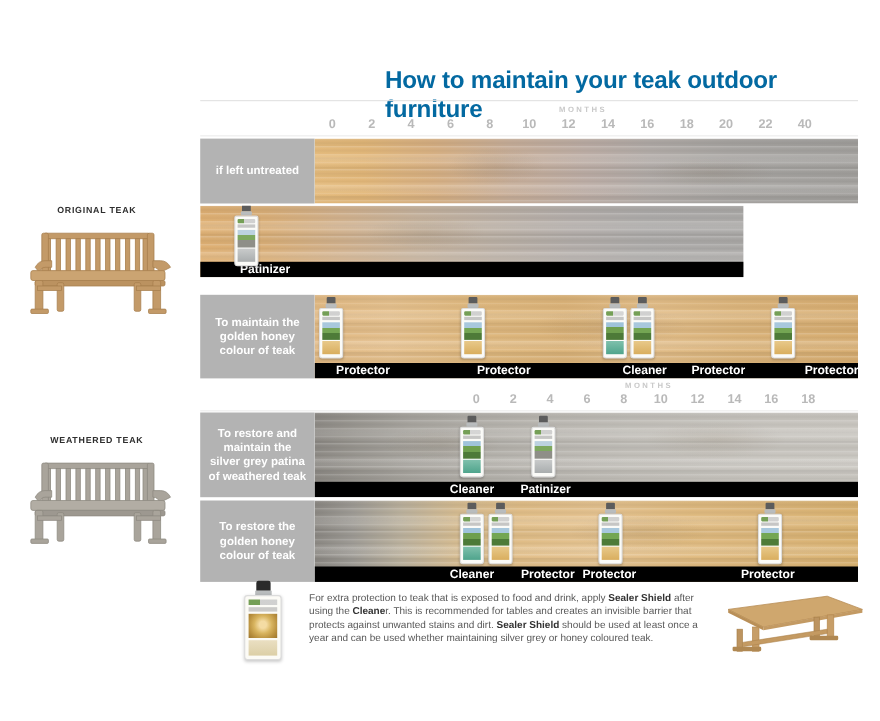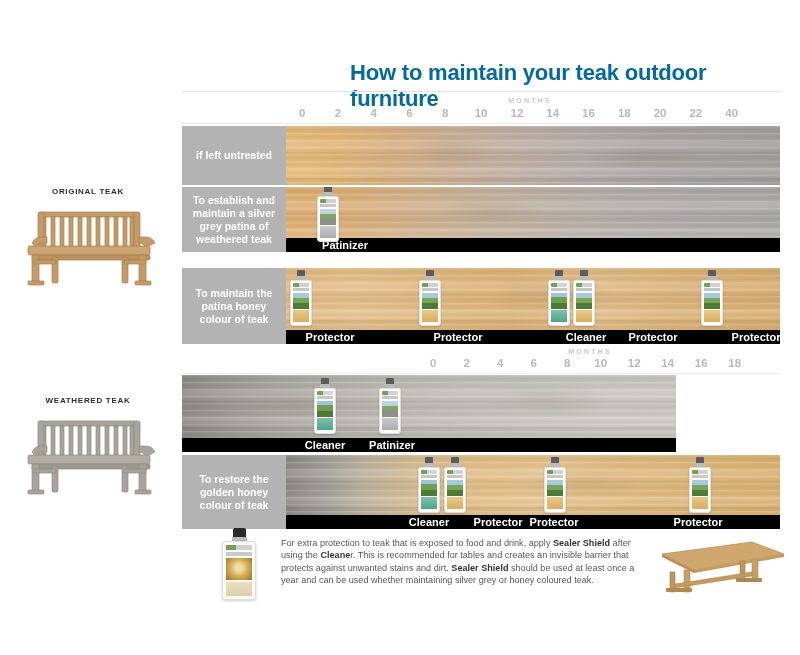--- a/index.html
+++ b/index.html
@@ -293,42 +293,41 @@
 <div class="row" style="left:182px; top:126px; width:598px; height:59px;">
   <div class="row-label" style="width:104px;">if left untreated</div>
   <div class="row-strip" style="width:494px;">
     <div class="grain" style="background:linear-gradient(to right,#e6bc7d 0%,#e3b87a 9%,#d8b184 22%,#c9b09b 36%,#bdaea6 50%,#b2aca8 62%,#a9a6a3 76%,#a5a3a0 90%,#a3a19e 100%);"></div>
     <div class="grain-knot" style="left:120px; top:8px; width:90px; height:34px;"></div>
     <div class="grain-knot" style="left:300px; top:18px; width:120px; height:26px;"></div>
   </div>
 </div>
 
 <div class="row" style="left:182px; top:187px; width:598px; height:65px;">
-  <div class="row-label" style="width:104px;">To establish and maintain a silver grey patina of weathered teak</div>
   <div class="row-strip" style="width:494px;">
     <div class="grain" style="background:linear-gradient(to right,#e0b174 0%,#dbb079 12%,#d2b28e 26%,#c6b39e 40%,#bcb1a6 54%,#b4aeaa 68%,#aeacaa 82%,#acaaa8 100%);"></div>
     <div class="grain-knot" style="left:150px; top:10px; width:110px; height:30px;"></div>
     <div class="capbar">
       <div class="capbar-label" style="left:59px;">Patinizer</div>
     </div>
     <div class="bottle patinizer" style="left:31px; height:52px;">
       <div class="cap"></div>
       <div class="neck"></div>
       <div class="body">
         <div class="brand"></div>
         <div class="ptitle"></div>
         <div class="photo"></div>
         <div class="foot"></div>
       </div>
     </div>
   </div>
 </div>
 
 <div class="row" style="left:182px; top:268px; width:598px; height:76px;">
-  <div class="row-label" style="width:104px;">To maintain the patina honey colour of teak</div>
+  <div class="row-label" style="width:104px;">To maintain the golden honey colour of teak</div>
   <div class="row-strip" style="width:494px;">
     <div class="grain" style="background:linear-gradient(to right,#e3bb85 0%,#e5c08d 14%,#e0b97f 30%,#dcb47a 46%,#e2bd88 62%,#dcb57c 78%,#d8ae72 100%);"></div>
     <div class="grain-knot" style="left:200px; top:10px; width:140px; height:38px;"></div>
     <div class="capbar">
       <div class="capbar-label" style="left:44px;">Protector</div>
       <div class="capbar-label" style="left:172px;">Protector</div>
       <div class="capbar-label" style="left:300px;">Cleaner</div>
       <div class="capbar-label" style="left:367px;">Protector</div>
       <div class="capbar-label" style="left:470px;">Protector</div>
     </div>
@@ -396,20 +395,21 @@
       <div class="axis-tick" style="left: 600.676px;">10</div>
       <div class="axis-tick" style="left: 634.194px;">12</div>
       <div class="axis-tick" style="left: 667.713px;">14</div>
       <div class="axis-tick" style="left: 701.231px;">16</div>
       <div class="axis-tick" style="left: 734.75px;">18</div>
     </div>
   <div class="axis-rule" style="left:182px; top:373px; width:598px;"></div>
 </div>
 
 <div class="row" style="left:182px; top:375px; width:598px; height:77px;">
+  <div class="row-label" style="width:104px;">To restore and maintain the silver grey patina of weathered teak</div>
   <div class="row-strip" style="width:494px;">
     <div class="grain" style="background:linear-gradient(to right,#8e8b86 0%,#9b9892 8%,#a9a6a0 18%,#b4b1ab 30%,#bdbab4 44%,#c3c0ba 58%,#c7c4be 72%,#cac7c1 86%,#cbc8c2 100%);"></div>
     <div class="grain-knot" style="left:60px; top:14px; width:110px; height:30px;"></div>
     <div class="grain-knot" style="left:300px; top:8px; width:130px; height:34px;"></div>
     <div class="capbar">
       <div class="capbar-label" style="left:143px;">Cleaner</div>
       <div class="capbar-label" style="left:210px;">Patinizer</div>
     </div>
     <div class="bottle cleaner" style="left:132px; height:60px;">
       <div class="cap"></div>

